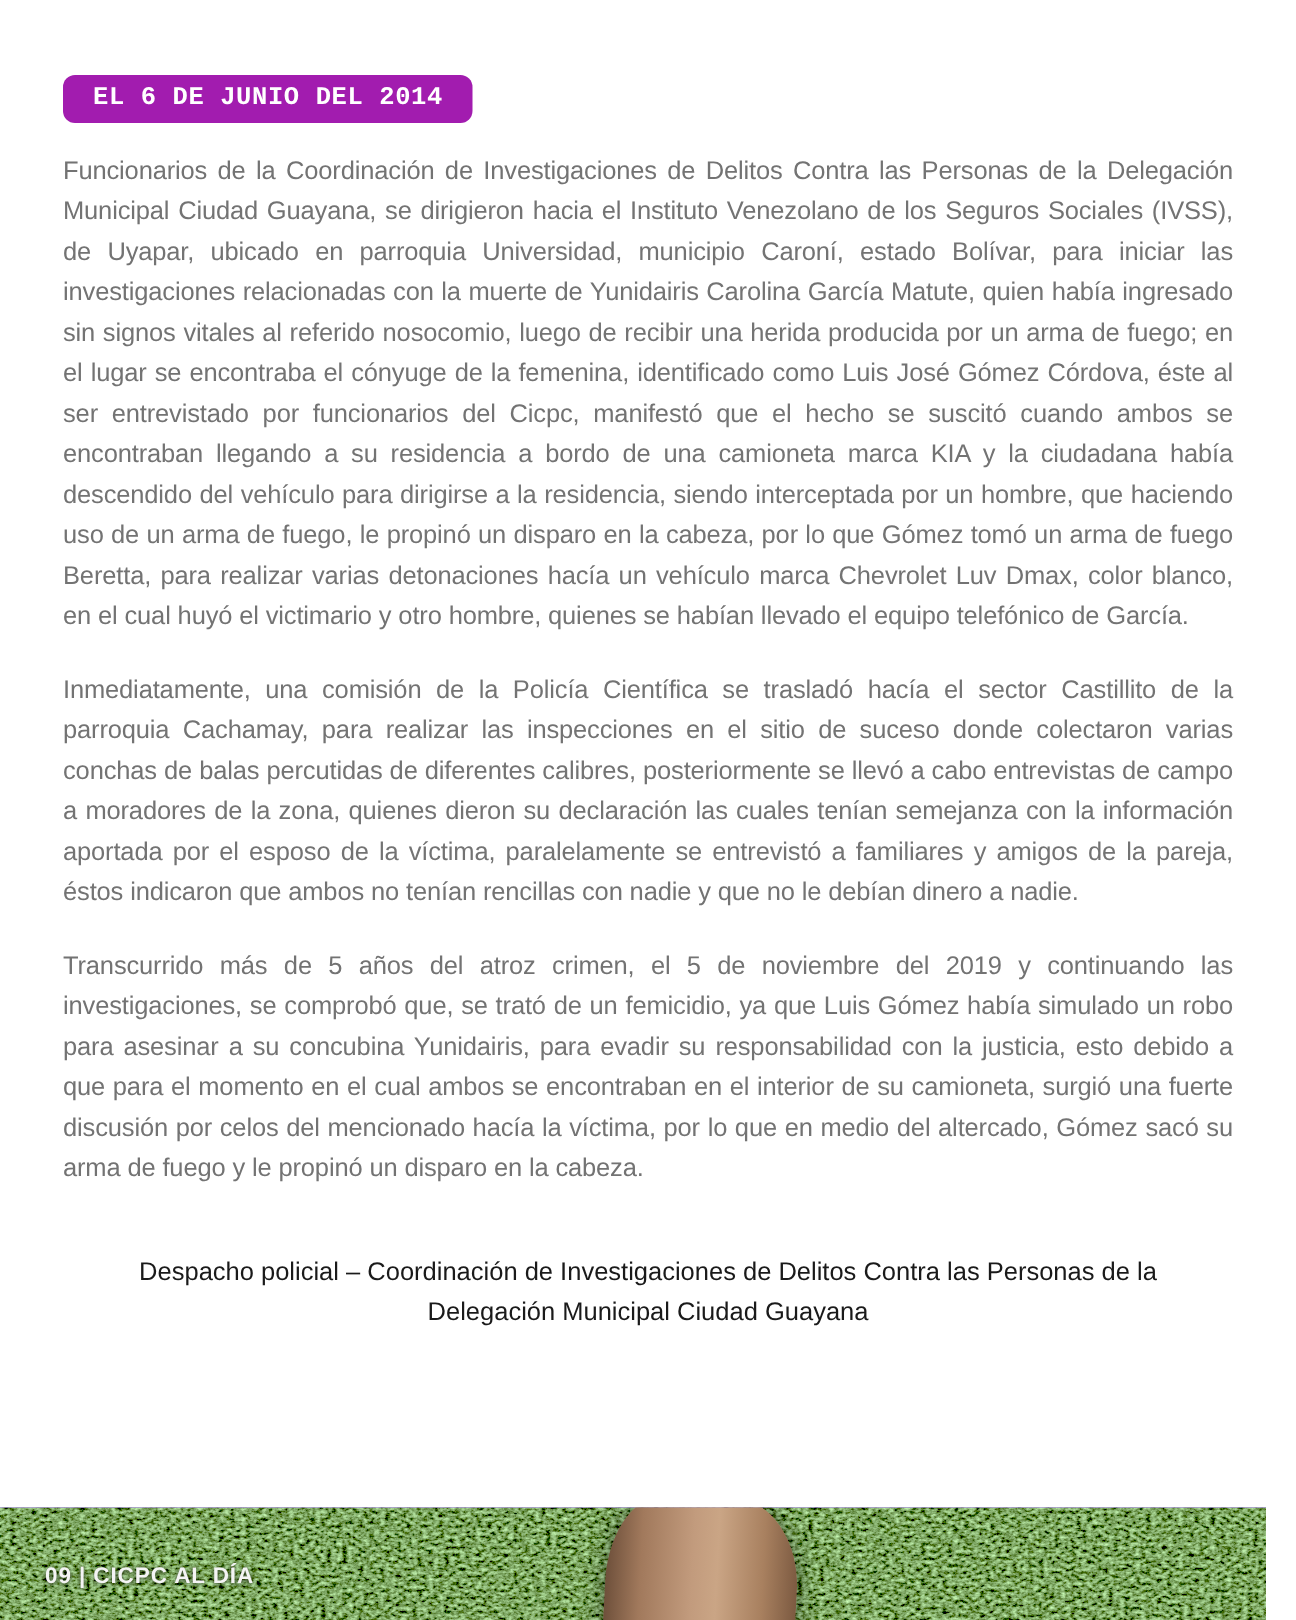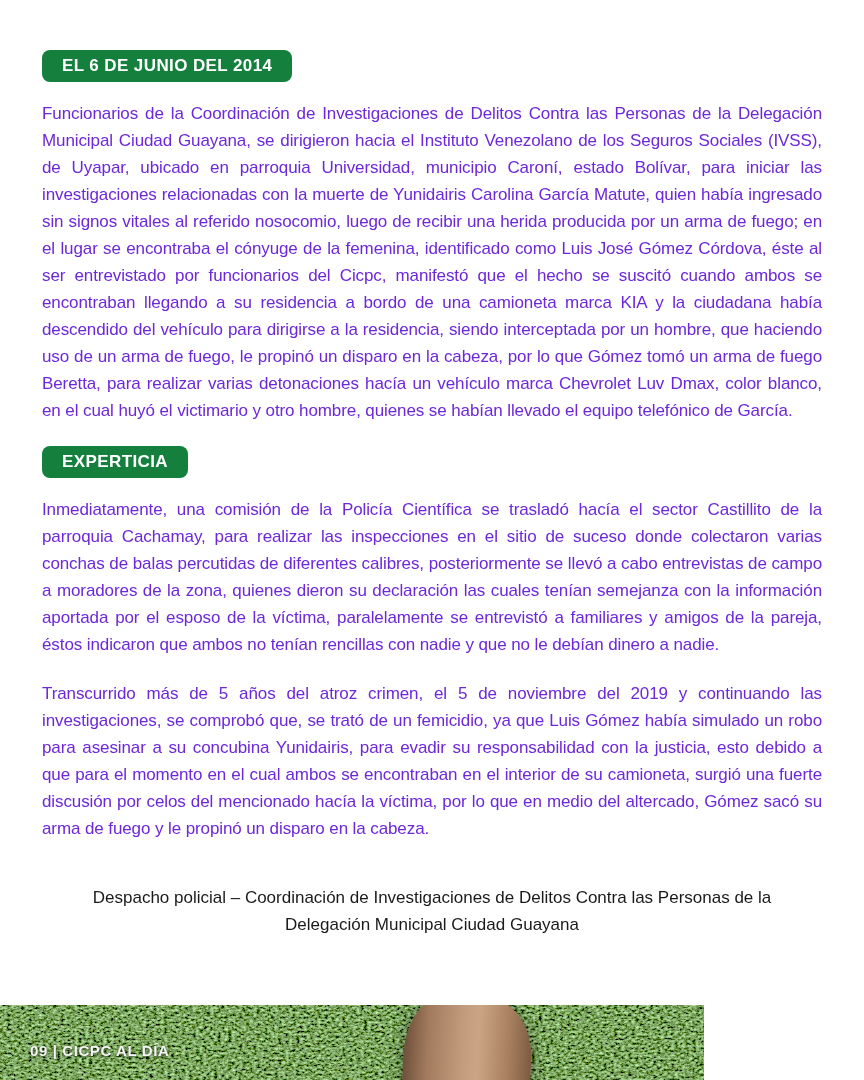--- a/index.html
+++ b/index.html
@@ -17,56 +17,57 @@
     color: #212121;
   }
   .article {
     position: absolute;
     top: 0; left: 0; right: 0;
     padding: 50px 42px 0 42px;
     box-sizing: border-box;
   }
   .badge {
     display: inline-block;
-    background: #15803d;
+    background: #a21caf;
     color: #ffffff;
     font-weight: bold;
     font-size: 17px;
     letter-spacing: 0.4px;
     line-height: 32px;
     padding: 0 20px;
     border-radius: 8px;
     margin-bottom: 18px;
+    font-family: Liberation Mono, monospace;
   }
   .body-text {
     margin: 0 0 22px 0;
     font-size: 17px;
     line-height: 27px;
     letter-spacing: -0.1px;
     text-align: justify;
     text-justify: inter-word;
-    color: #6d28d9;
+    color: #737373;
   }
   .body-text.gap-before {
     margin-top: 8px;
   }
   .caption {
     margin: 42px auto 0 auto;
     max-width: 730px;
     font-size: 17px;
     line-height: 27px;
     font-weight: normal;
     text-align: center;
     color: #1a1a1a;
   }
   .photo-strip {
     position: absolute;
     left: 0;
     bottom: 0;
-    width: 704px;
+    width: 844px;
     height: 75px;
     background: #8b5cf6;
     overflow: hidden;
   }
   .photo-strip svg.grass {
     position: absolute;
     inset: 0;
     width: 100%;
     height: 100%;
     display: block;
@@ -103,21 +104,20 @@
 <body>
 
 <div class="page">
 
   <section class="article">
 
     <div class="badge">EL 6 DE JUNIO DEL 2014</div>
 
     <p class="body-text">Funcionarios de la Coordinación de Investigaciones de Delitos Contra las Personas de la Delegación Municipal Ciudad Guayana, se dirigieron hacia el Instituto Venezolano de los Seguros Sociales (IVSS), de Uyapar, ubicado en parroquia Universidad, municipio Caroní, estado Bolívar, para iniciar las investigaciones relacionadas con la muerte de Yunidairis Carolina García Matute, quien había ingresado sin signos vitales al referido nosocomio, luego de recibir una herida producida por un arma de fuego; en el lugar se encontraba el cónyuge de la femenina, identificado como Luis José Gómez Córdova, éste al ser entrevistado por funcionarios del Cicpc, manifestó que el hecho se suscitó cuando ambos se encontraban llegando a su residencia a bordo de una camioneta marca KIA y la ciudadana había descendido del vehículo para dirigirse a la residencia, siendo interceptada por un hombre, que haciendo uso de un arma de fuego, le propinó un disparo en la cabeza, por lo que Gómez tomó un arma de fuego Beretta, para realizar varias detonaciones hacía un vehículo marca Chevrolet Luv Dmax, color blanco, en el cual huyó el victimario y otro hombre, quienes se habían llevado el equipo telefónico de García.</p>
 
-    <div class="badge">EXPERTICIA</div>
 
     <p class="body-text">Inmediatamente, una comisión de la Policía Científica se trasladó hacía el sector Castillito de la parroquia Cachamay, para realizar las inspecciones en el sitio de suceso donde colectaron varias conchas de balas percutidas de diferentes calibres, posteriormente se llevó a cabo entrevistas de campo a moradores de la zona, quienes dieron su declaración las cuales tenían semejanza con la información aportada por el esposo de la víctima, paralelamente se entrevistó a familiares y amigos de la pareja, éstos indicaron que ambos no tenían rencillas con nadie y que no le debían dinero a nadie.</p>
 
     <p class="body-text gap-before">Transcurrido más de 5 años del atroz crimen, el 5 de noviembre del 2019 y continuando las investigaciones, se comprobó que, se trató de un femicidio, ya que Luis Gómez había simulado un robo para asesinar a su concubina Yunidairis, para evadir su responsabilidad con la justicia, esto debido a que para el momento en el cual ambos se encontraban en el interior de su camioneta, surgió una fuerte discusión por celos del mencionado hacía la víctima, por lo que en medio del altercado, Gómez sacó su arma de fuego y le propinó un disparo en la cabeza.</p>
 
     <p class="caption">Despacho policial – Coordinación de Investigaciones de Delitos Contra las Personas de la Delegación Municipal Ciudad Guayana</p>
 
   </section>
 
   <footer class="photo-strip">

